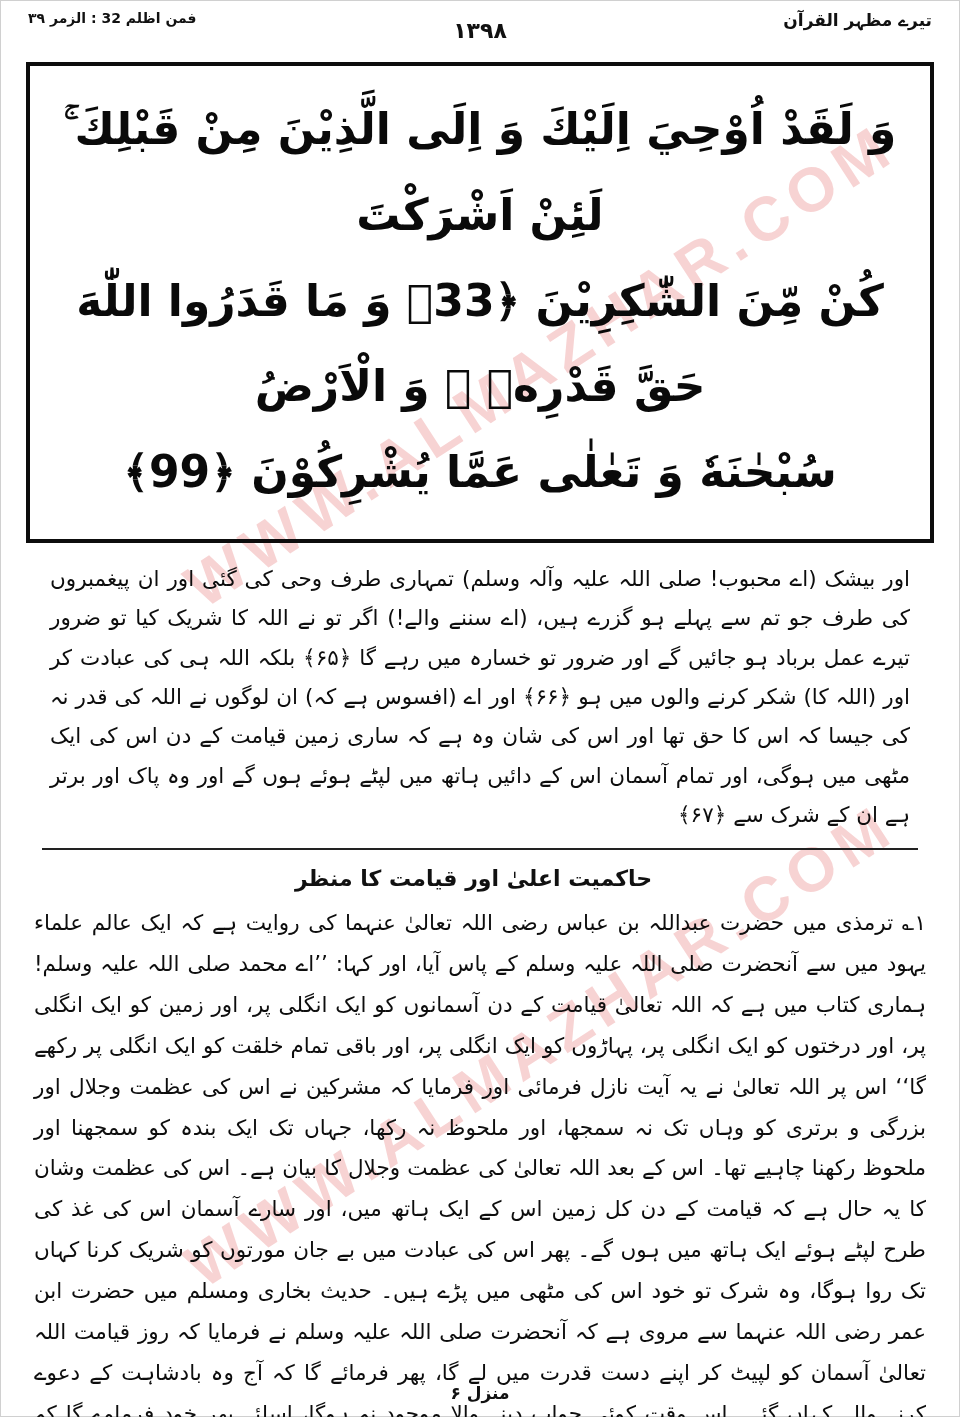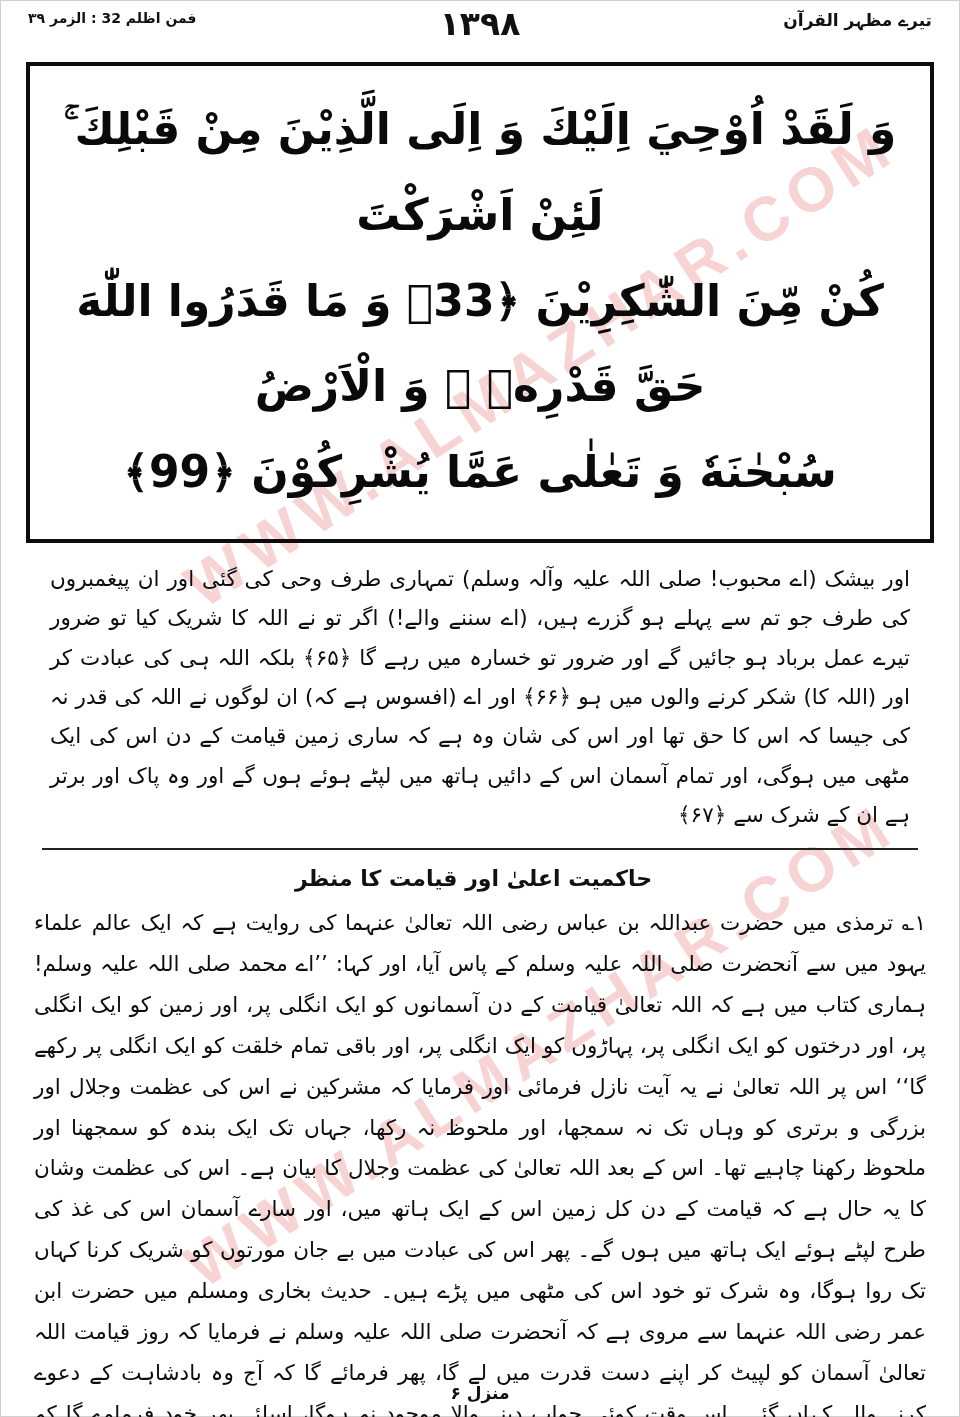--- a/index.html
+++ b/index.html
@@ -22,22 +22,22 @@
   .watermark.wm1{top:330px;}
   .watermark.wm2{top:1010px;}
   
   .header{
     display:flex;align-items:flex-start;justify-content:space-between;
     padding:10px 28px 0 28px;height:40px;position:relative;z-index:10;
   }
   .header .h-side{font-size:17px;font-weight:bold;line-height:1.2;}
   .header .h-left{font-size:14px;}
   .header .h-page{
-    font-size:33px;font-weight:bold;letter-spacing:4px;
-    position:absolute;left:50%;transform:translateX(-50%);top:4px;
+    font-size:22px;font-weight:bold;letter-spacing:4px;
+    position:absolute;left:50%;transform:translateX(-50%);top:18px;
   }
   
   .quran-box{
     margin:12px 26px 0 26px;
     border:4px solid #0d0d0d;
     padding:20px 26px 24px 26px;
     position:relative;z-index:10;
     background:transparent;
   }
   .quran-line{

